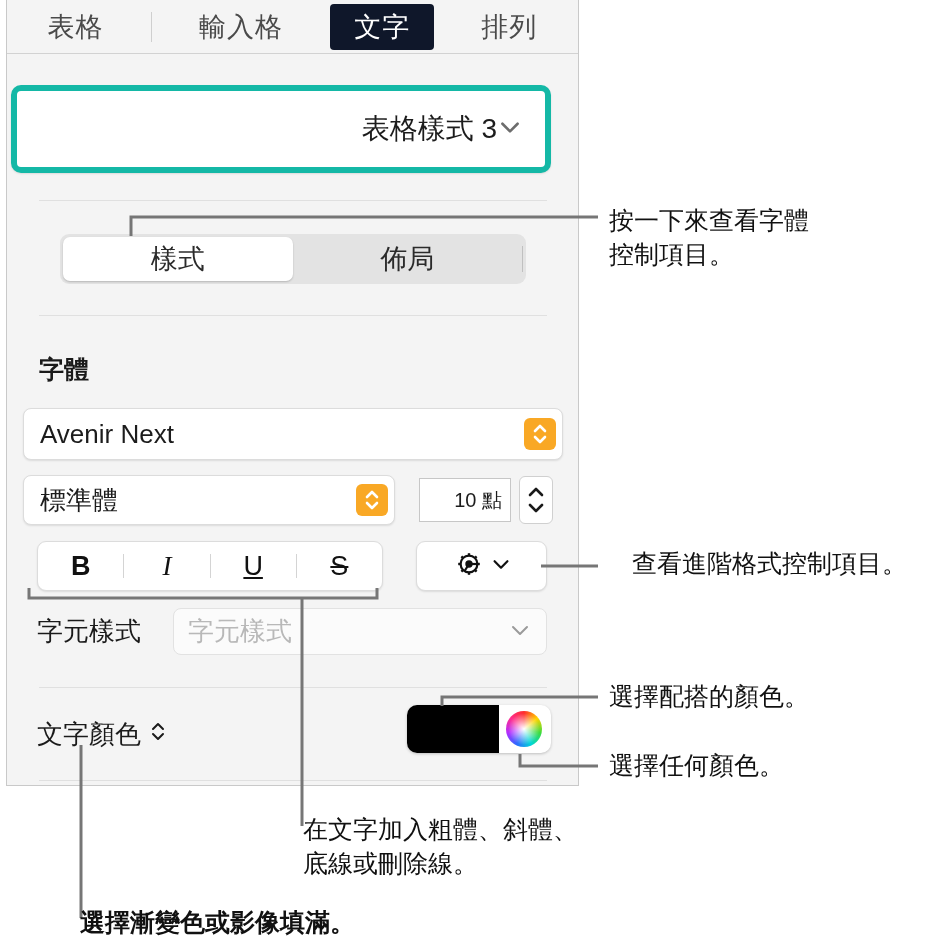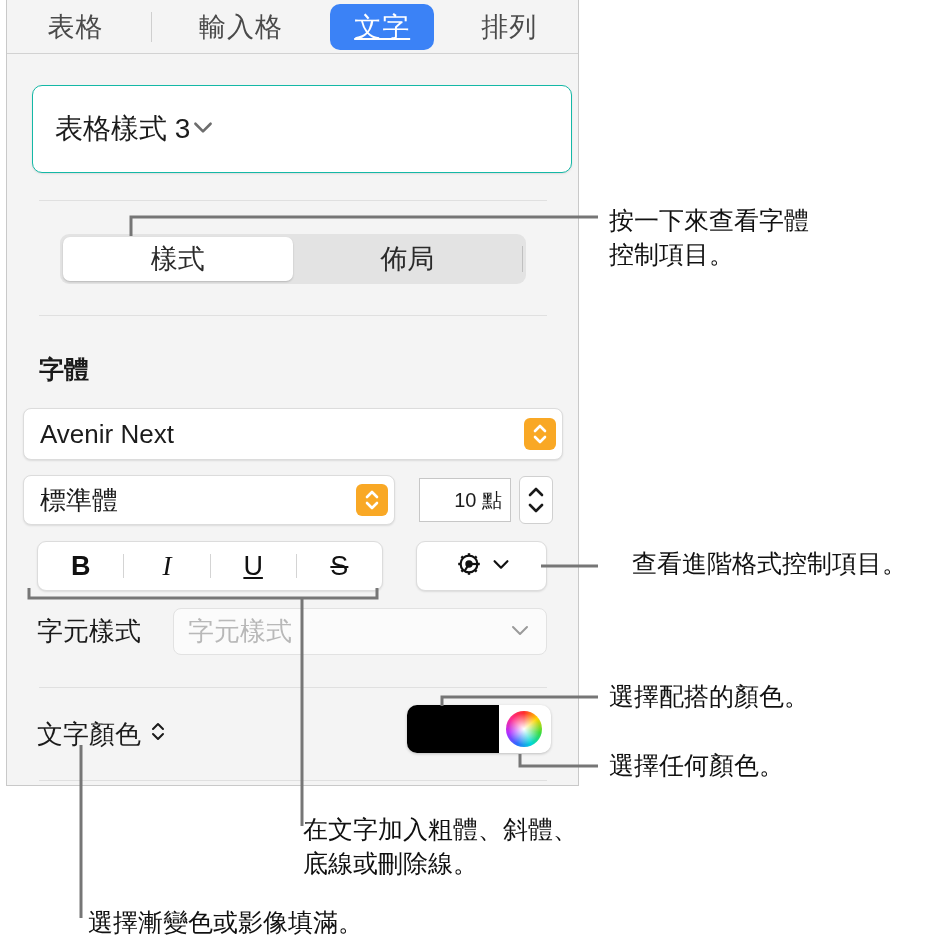--- a/index.html
+++ b/index.html
@@ -47,48 +47,47 @@
   .tab {
     font-size: 27px;
     color: #4a4a4a;
     padding: 4px 18px;
     border-radius: 9px;
     letter-spacing: 1px;
     white-space: nowrap;
     cursor: default;
   }
   .tab.selected {
-    background: #3b82f6;
+    background: #0f172a;
     color: #ffffff;
     padding: 5px 24px;
-    border-radius: 10px;
-    text-decoration: underline;
+    border-radius: 4px;
   }
   .tab-divider {
     width: 1px;
     height: 30px;
     background: #cfcfcf;
   }
 
   
   #table-style-popup {
     position: absolute;
-    left: 25px;
+    left: 4px;
     top: 85px;
     width: 540px;
     height: 88px;
     background: #ffffff;
-    border: 1px solid #14b8a6;
+    border: 6px solid #14b8a6;
     border-radius: 10px;
     box-shadow: 0 1px 2px rgba(0,0,0,0.10);
     box-sizing: border-box;
     display: flex;
     align-items: center;
     padding: 0 22px;
-    justify-content: flex-start;
+    justify-content: flex-end;
   }
   #table-style-popup .value {
     font-size: 28px;
     color: #1c1c1c;
   }
   .chev-down {
     width: 26px;
     height: 26px;
   }
 
@@ -355,21 +354,21 @@
     font-size: 25px;
     line-height: 34px;
     color: #111;
     white-space: pre-line;
   }
   #callout-font-controls { left: 609px; top: 203px; }
   #callout-advanced-format { left: 609px; top: 546px; margin-left: 23px; }
   #callout-matching-color { left: 609px; top: 679px; }
   #callout-any-color { left: 609px; top: 748px; }
   #callout-text-styles { left: 303px; top: 812px; }
-  #callout-gradient-fill { left: 88px; top: 905px; }
+  #callout-gradient-fill { left: 80px; top: 905px; font-weight: bold; }
 </style>
 </head>
 <body>
 
 <div id="inspector-panel">
 
   <div id="tab-bar">
     <div class="tab">表格</div>
     <div class="tab-divider"></div>
     <div class="tab">輸入格</div>

